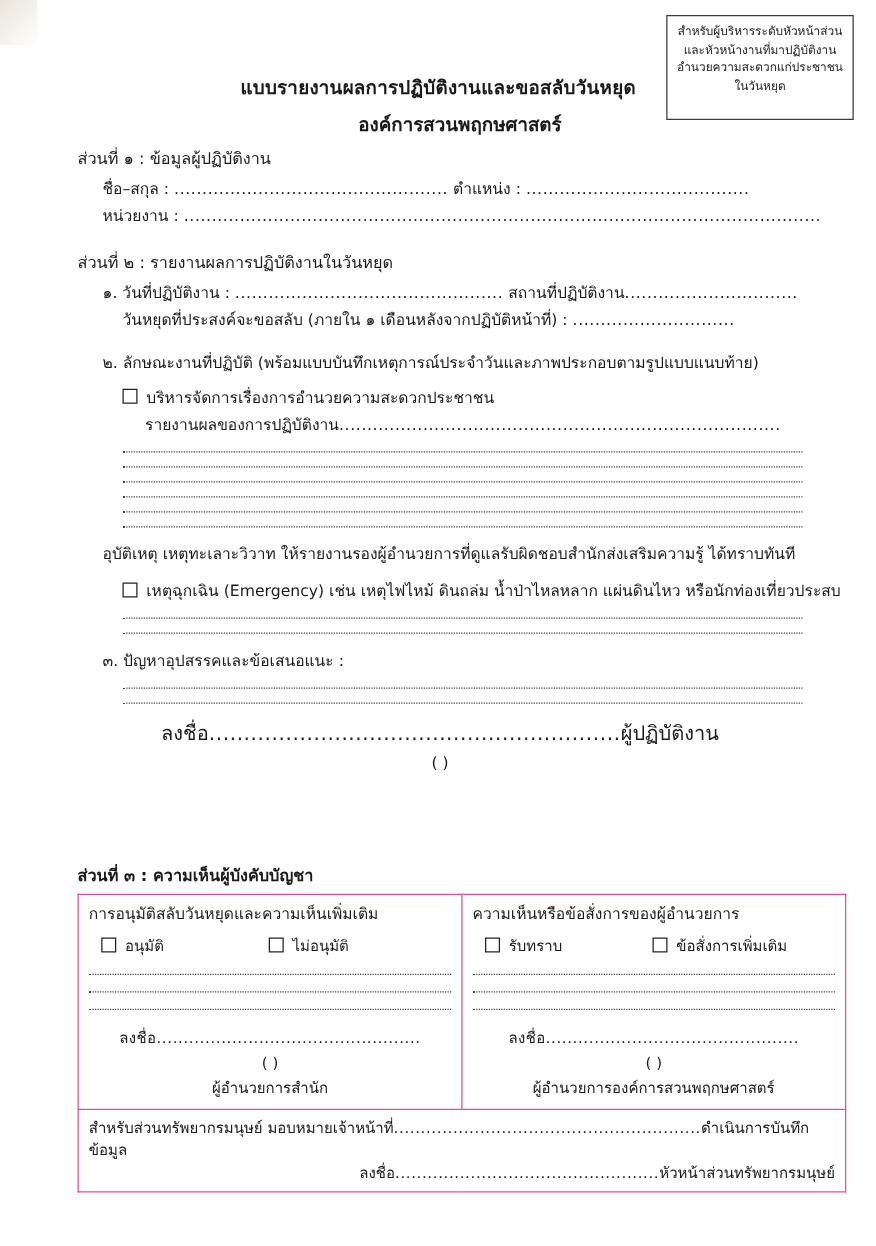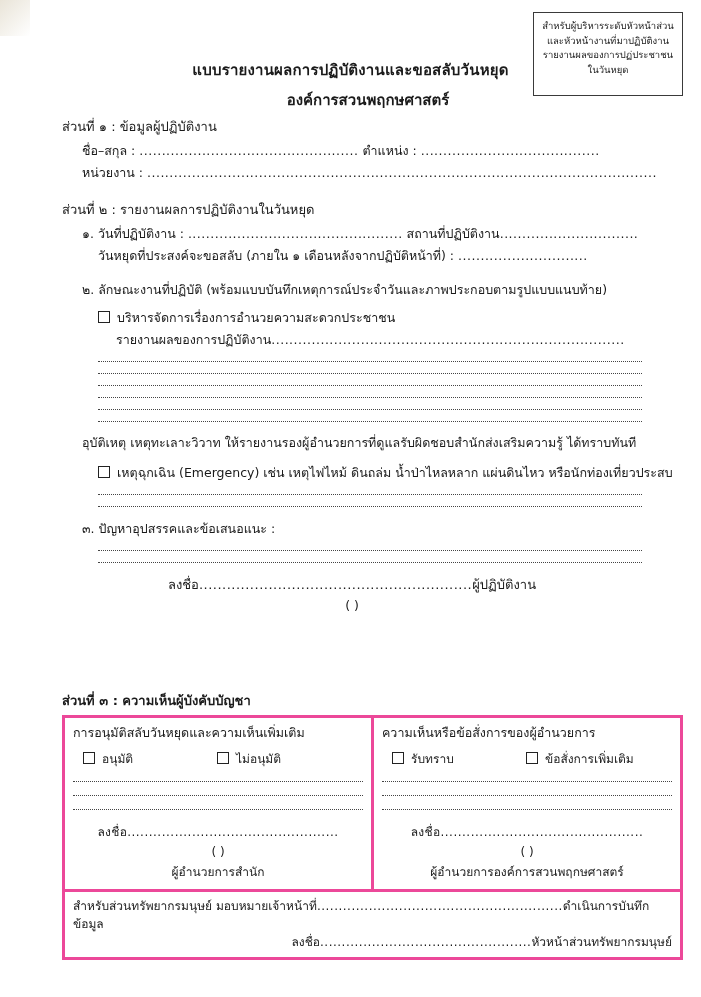--- a/index.html
+++ b/index.html
@@ -99,21 +99,21 @@
   .cb {
     display: inline-block;
     width: 10px;
     height: 10px;
     border: 1.2px solid #222;
     margin-right: 7px;
     vertical-align: -1px;
   }
 
   .sign-line {
-    font-size: 13px;
+    font-size: 16px;
     text-align: center;
   }
   .sign-sub {
     font-size: 12.5px;
     text-align: center;
     margin-top: 3px;
   }
 
   
   .s3 {
@@ -126,21 +126,21 @@
     font-size: 13px;
     font-weight: bold;
     margin-bottom: 4px;
   }
   table.box {
     border-collapse: collapse;
     width: 580px;
     table-layout: fixed;
   }
   table.box td {
-    border: 3px solid #ec4899;
+    border: 1px solid #ec4899;
     vertical-align: top;
     padding: 6px 8px 8px 8px;
     font-size: 12px;
     line-height: 18px;
     margin-left: 44px;
   }
   .col-title {
     font-size: 12.5px;
     margin-bottom: 8px;
   }
@@ -182,21 +182,21 @@
 </head>
 <body>
 
 <div class="page">
 
   <div class="scan-corner"></div>
 
   <div class="note-box">
     <div>สำหรับผู้บริหารระดับหัวหน้าส่วน</div>
     <div>และหัวหน้างานที่มาปฏิบัติงาน</div>
-    <div>รายงานผลของการปฏ่ประชาชน</div>
+    <div>อำนวยความสะดวกแก่ประชาชน</div>
     <div>ในวันหยุด</div>
   </div>
 
   <div class="title-wrap">
     <div class="title1">แบบรายงานผลการปฏิบัติงานและขอสลับวันหยุด</div>
     <div class="title2">องค์การสวนพฤกษศาสตร์</div>
   </div>
 
   <div class="content">
 

